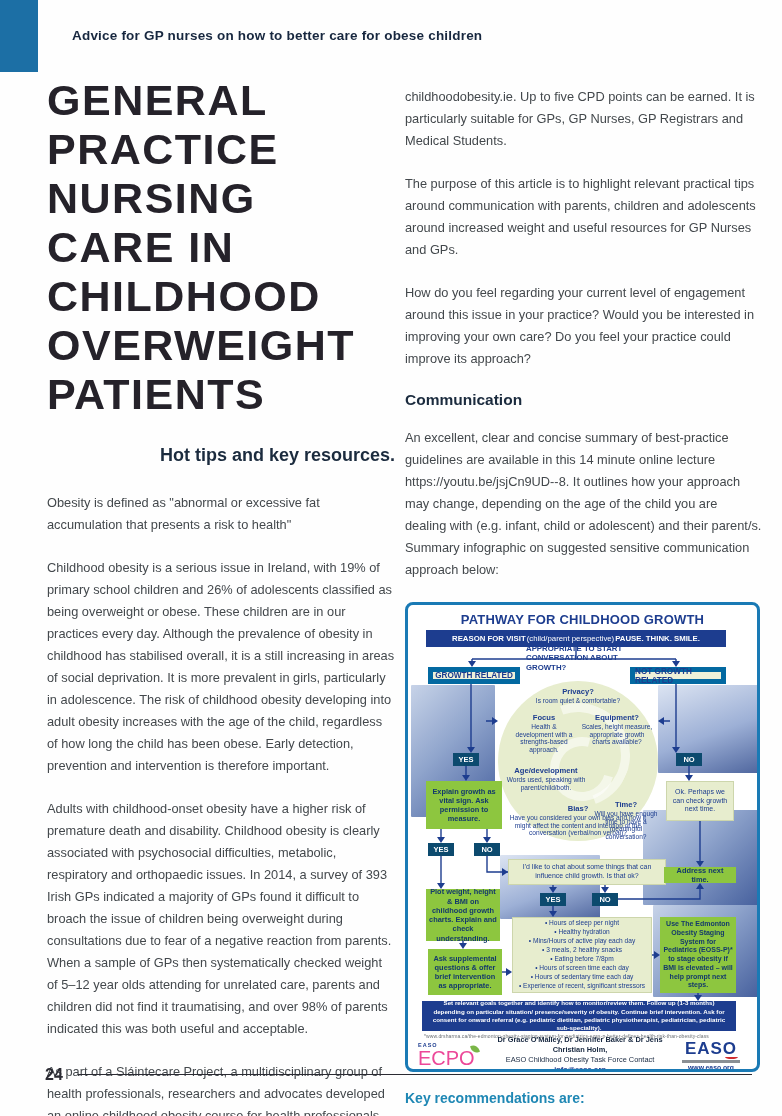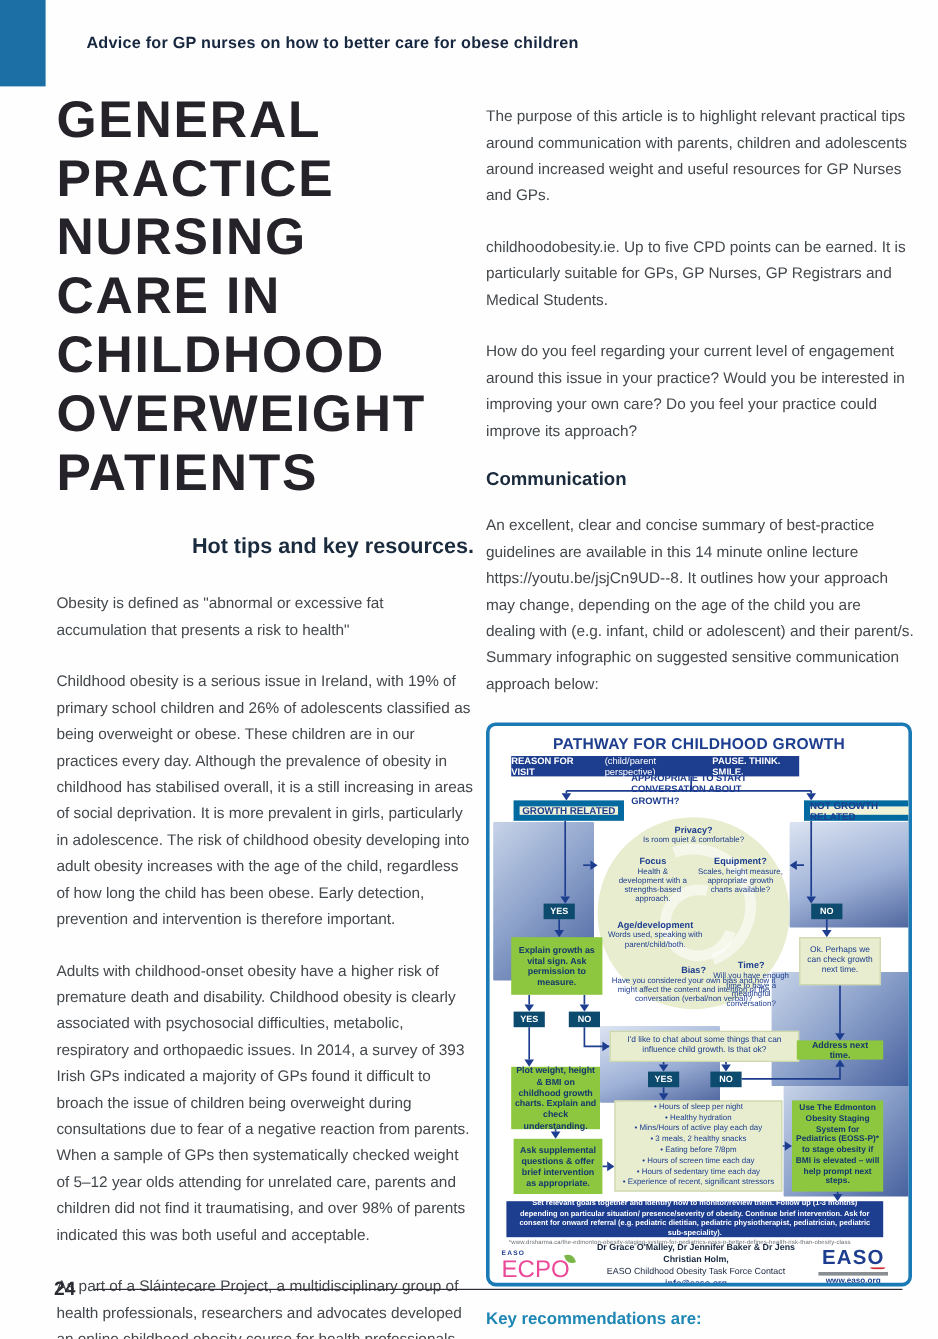--- a/index.html
+++ b/index.html
@@ -21,22 +21,22 @@
 
   .section-heading { font-size:15.5px; font-weight:bold; color:#1b2b3e; margin:6px 0 18px; }
 
   
   .infographic {
     position:relative; width:355px; height:470px; margin-top:12px;
     border:3px solid #1a7ab5; border-radius:8px; background:#ffffff; overflow:hidden;
   }
   .ig-title { position:absolute; left:0; top:7px; width:100%; text-align:center;
     font-size:13px; font-weight:bold; color:#1d3d8f; letter-spacing:.2px; }
-  .ig-reason-bar { position:absolute; left:18px; top:25px; width:240px; height:17px;
-    background:#1d3d8f; color:#fff; font-size:7.8px; display:flex; align-items:center; justify-content:center; gap:15px; }
+  .ig-reason-bar { position:absolute; left:18px; top:25px; width:300px; height:17px;
+    background:#1d3d8f; color:#fff; font-size:7.8px; display:flex; align-items:center; justify-content:center; gap:1px; }
   .ig-reason-bar .b { font-weight:bold; }
   .ig-branch-box { position:absolute; height:17px; background:#eff2d9; border:5px solid #0369a1;
     color:#1d3d8f; font-size:8.2px; font-weight:bold; display:flex; align-items:center; justify-content:center; z-index:4; }
   .ig-question { position:absolute; left:118px; top:39px; width:100px; text-align:left;
     font-size:7.8px; font-weight:bold; color:#1d3d8f; line-height:1.2; z-index:4; }
 
   .photo { position:absolute; z-index:1; border-radius:1px; }
   .ph-a { background:linear-gradient(135deg,#c7d3e8 0%,#8fa4cc 45%,#47619e 100%); }
   .ph-c { background:linear-gradient(160deg,#dce4f2 0%,#9db0d6 55%,#50679f 100%); }
 
@@ -103,22 +103,22 @@
   <div class="col-left">
     <div class="big-title">GENERAL PRACTICE NURSING CARE IN CHILDHOOD OVERWEIGHT PATIENTS</div>
     <div class="subtitle">Hot tips and key resources.</div>
     <p class="body-p">Obesity is defined as "abnormal or excessive fat accumulation that presents a risk to health"</p>
     <p class="body-p">Childhood obesity is a serious issue in Ireland, with 19% of primary school children and 26% of adolescents classified as being overweight or obese. These children are in our practices every day. Although the prevalence of obesity in childhood has stabilised overall, it is a still increasing in areas of social deprivation. It is more prevalent in girls, particularly in adolescence. The risk of childhood obesity developing into adult obesity increases with the age of the child, regardless of how long the child has been obese. Early detection, prevention and intervention is therefore important.</p>
     <p class="body-p">Adults with childhood-onset obesity have a higher risk of premature death and disability. Childhood obesity is clearly associated with psychosocial difficulties, metabolic, respiratory and orthopaedic issues. In 2014, a survey of 393 Irish GPs indicated a majority of GPs found it difficult to broach the issue of children being overweight during consultations due to fear of a negative reaction from parents. When a sample of GPs then systematically checked weight of 5–12 year olds attending for unrelated care, parents and children did not find it traumatising, and over 98% of parents indicated this was both useful and acceptable.</p>
     <p class="body-p">As part of a Sláintecare Project, a multidisciplinary group of health professionals, researchers and advocates developed an online childhood obesity course for health professionals, including GP Nurses. It includes a core module (1 hour) and four advanced modules (1 hour each), and is easily accessible and free of charge through the website www.</p>
   </div>
 
   <div class="col-right">
+    <p class="body-p">childhoodobesity.ie. Up to five CPD points can be earned. It is particularly suitable for GPs, GP Nurses, GP Registrars and Medical Students.</p>
     <p class="body-p">The purpose of this article is to highlight relevant practical tips around communication with parents, children and adolescents around increased weight and useful resources for GP Nurses and GPs.</p>
-    <p class="body-p">childhoodobesity.ie. Up to five CPD points can be earned. It is particularly suitable for GPs, GP Nurses, GP Registrars and Medical Students.</p>
     <p class="body-p">How do you feel regarding your current level of engagement around this issue in your practice? Would you be interested in improving your own care? Do you feel your practice could improve its approach?</p>
     <div class="section-heading">Communication</div>
     <p class="body-p">An excellent, clear and concise summary of best-practice guidelines are available in this 14 minute online lecture https://youtu.be/jsjCn9UD--8. It outlines how your approach may change, depending on the age of the child you are dealing with (e.g. infant, child or adolescent) and their parent/s. Summary infographic on suggested sensitive communication approach below:</p>
 
     <div class="infographic">
 
       <div class="photo ph-a" style="left:3px;top:80px;width:84px;height:132px;"></div>
       <div class="photo ph-c" style="left:250px;top:80px;width:100px;height:88px;"></div>
       <div class="photo ph-a" style="left:235px;top:205px;width:115px;height:95px;"></div>
       <div class="photo ph-c" style="left:92px;top:250px;width:100px;height:64px;"></div>
@@ -178,21 +178,21 @@
           <polygon points="288,256 296,256 292,262"></polygon>
           <polygon points="51,338 59,338 55,344"></polygon>
           <polygon points="98,363 98,371 104,367"></polygon>
             <polygon points="246,346 246,354 252,350"></polygon>
           <polygon points="286,390 294,390 290,396"></polygon>
         </g>
       </svg>
 
       <div class="ig-branch-box" style="left:20px;top:62px;width:92px;">GROWTH RELATED</div>
       <div class="ig-question">APPROPRIATE TO START CONVERSATION ABOUT GROWTH?</div>
-      <div class="ig-branch-box" style="left:222px;top:62px;width:96px;margin-left:40px;">NOT GROWTH RELATED</div>
+      <div class="ig-branch-box" style="left:222px;top:62px;width:96px;">NOT GROWTH RELATED</div>
 
       <div class="ig-circle">
         <div class="swoosh sw1"></div>
         <div class="swoosh sw2"></div>
         <div class="circ-item" style="left:20px;top:7px;width:120px;">
           <span class="t">Privacy?</span>
           <span class="d">Is room quiet &amp; comfortable?</span>
         </div>
         <div class="circ-item" style="left:14px;top:33px;width:64px;">
           <span class="t">Focus</span>

